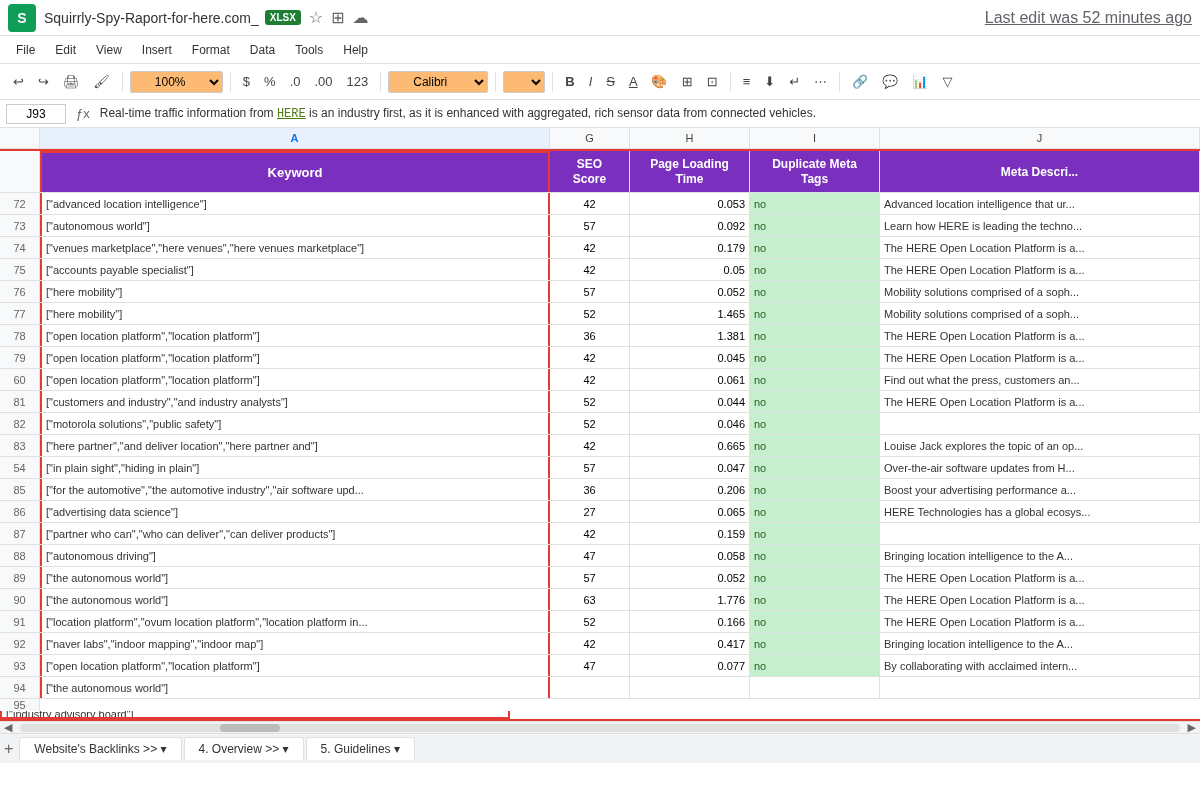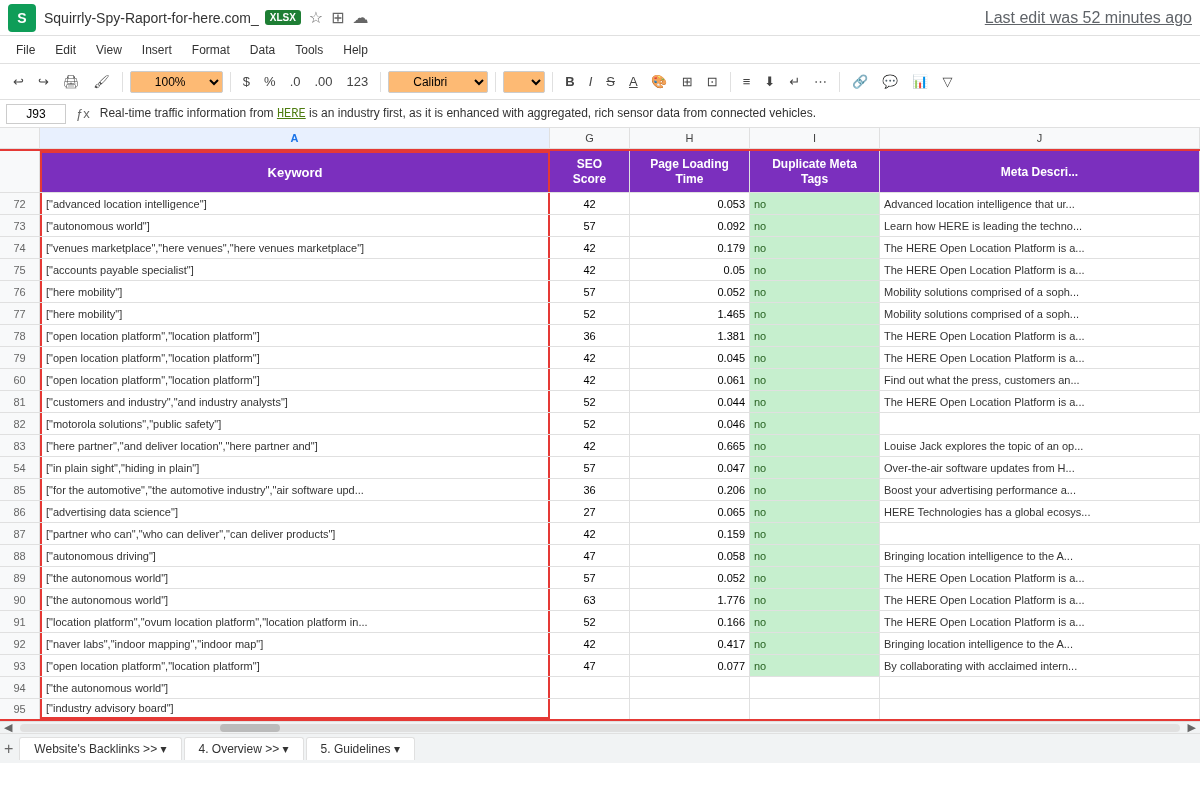--- a/index.html
+++ b/index.html
@@ -387,21 +387,21 @@
     <div class="cell col-j meta-cell">By collaborating with acclaimed intern...</div>
   </div>
       <div class="data-row">
     <div class="row-num">94</div>
     <div class="cell col-keyword keyword-cell" style="border-left:2px solid #e53935; border-right:2px solid #e53935; ">["the autonomous world"]</div>
     <div class="cell col-g seo-cell" style="justify-content:center;"></div>
     <div class="cell col-h loading-cell" style="justify-content:flex-end;"></div>
     <div class="cell col-i dup-cell" style="background:#fff; color:#333;"></div>
     <div class="cell col-j meta-cell"></div>
   </div>
-      <div class="data-row" style="border-bottom: 2px solid rgb(229, 57, 53);">
+      <div class="data-row" style="border-bottom: 2px solid rgb(229, 57, 53); flex-direction: column;">
     <div class="row-num">95</div>
     <div class="cell col-keyword keyword-cell" style="border-left:2px solid #e53935; border-right:2px solid #e53935; border-bottom:2px solid #e53935;">["industry advisory board"]</div>
     <div class="cell col-g seo-cell" style="justify-content:center;"></div>
     <div class="cell col-h loading-cell" style="justify-content:flex-end;"></div>
     <div class="cell col-i dup-cell" style="background:#fff; color:#333;"></div>
     <div class="cell col-j meta-cell"></div>
   </div>
     </div>
 
   <div class="scrollbar-area">

